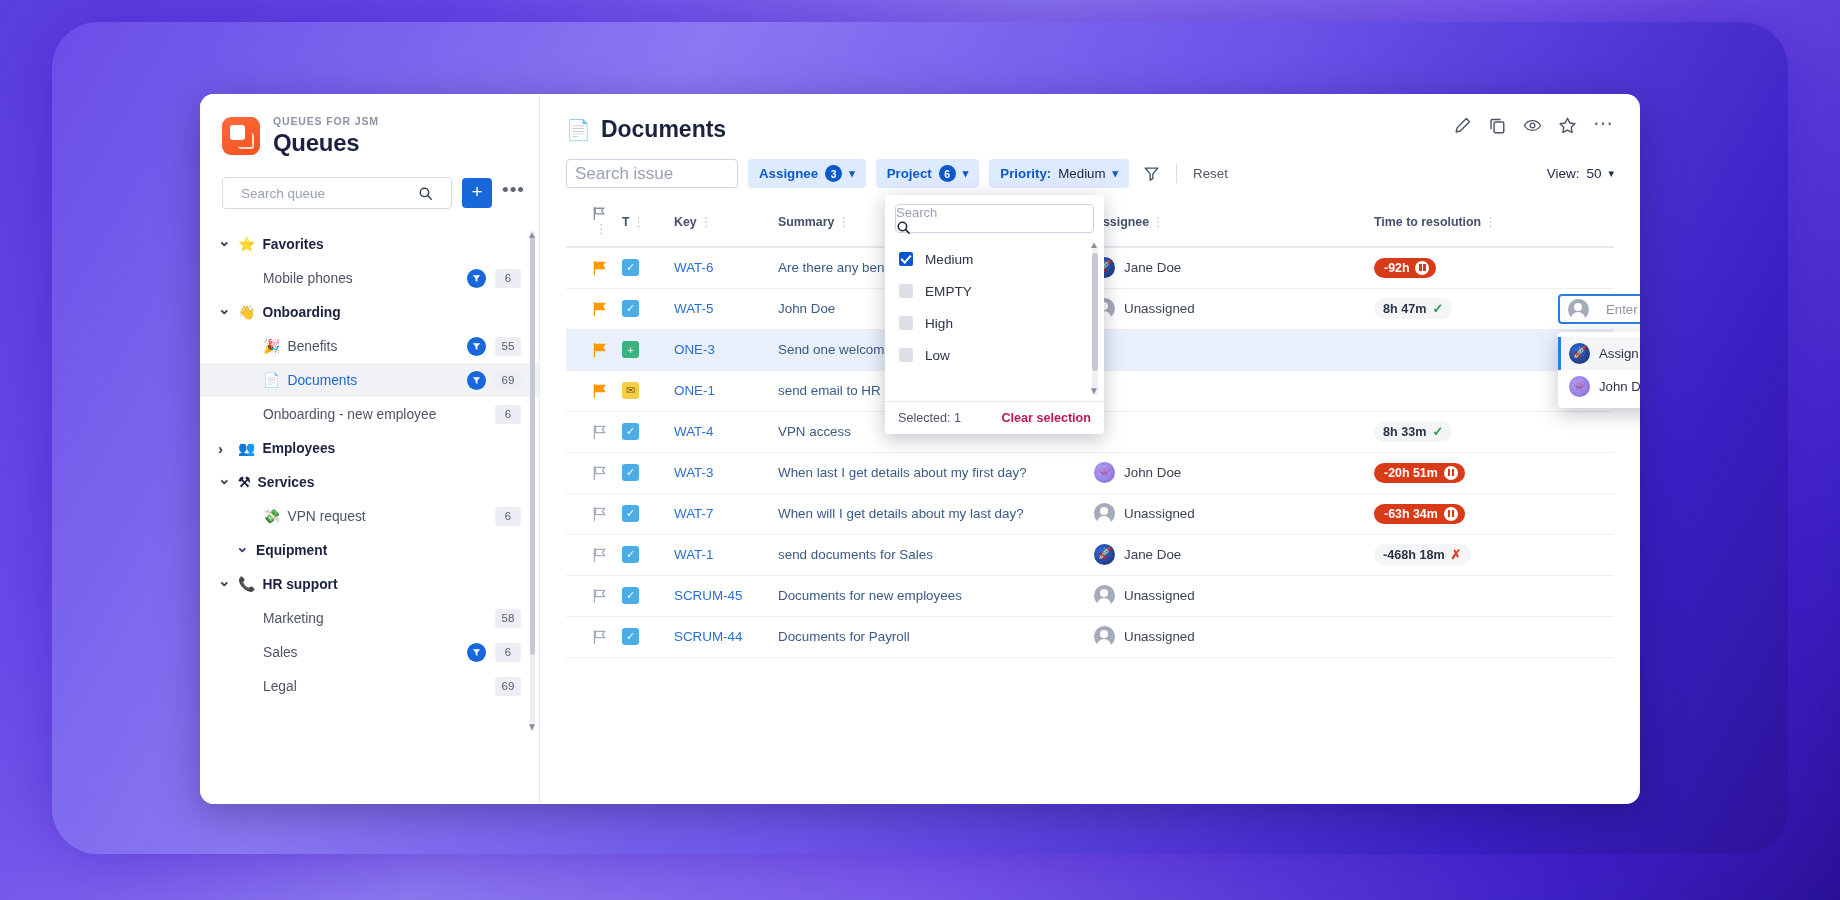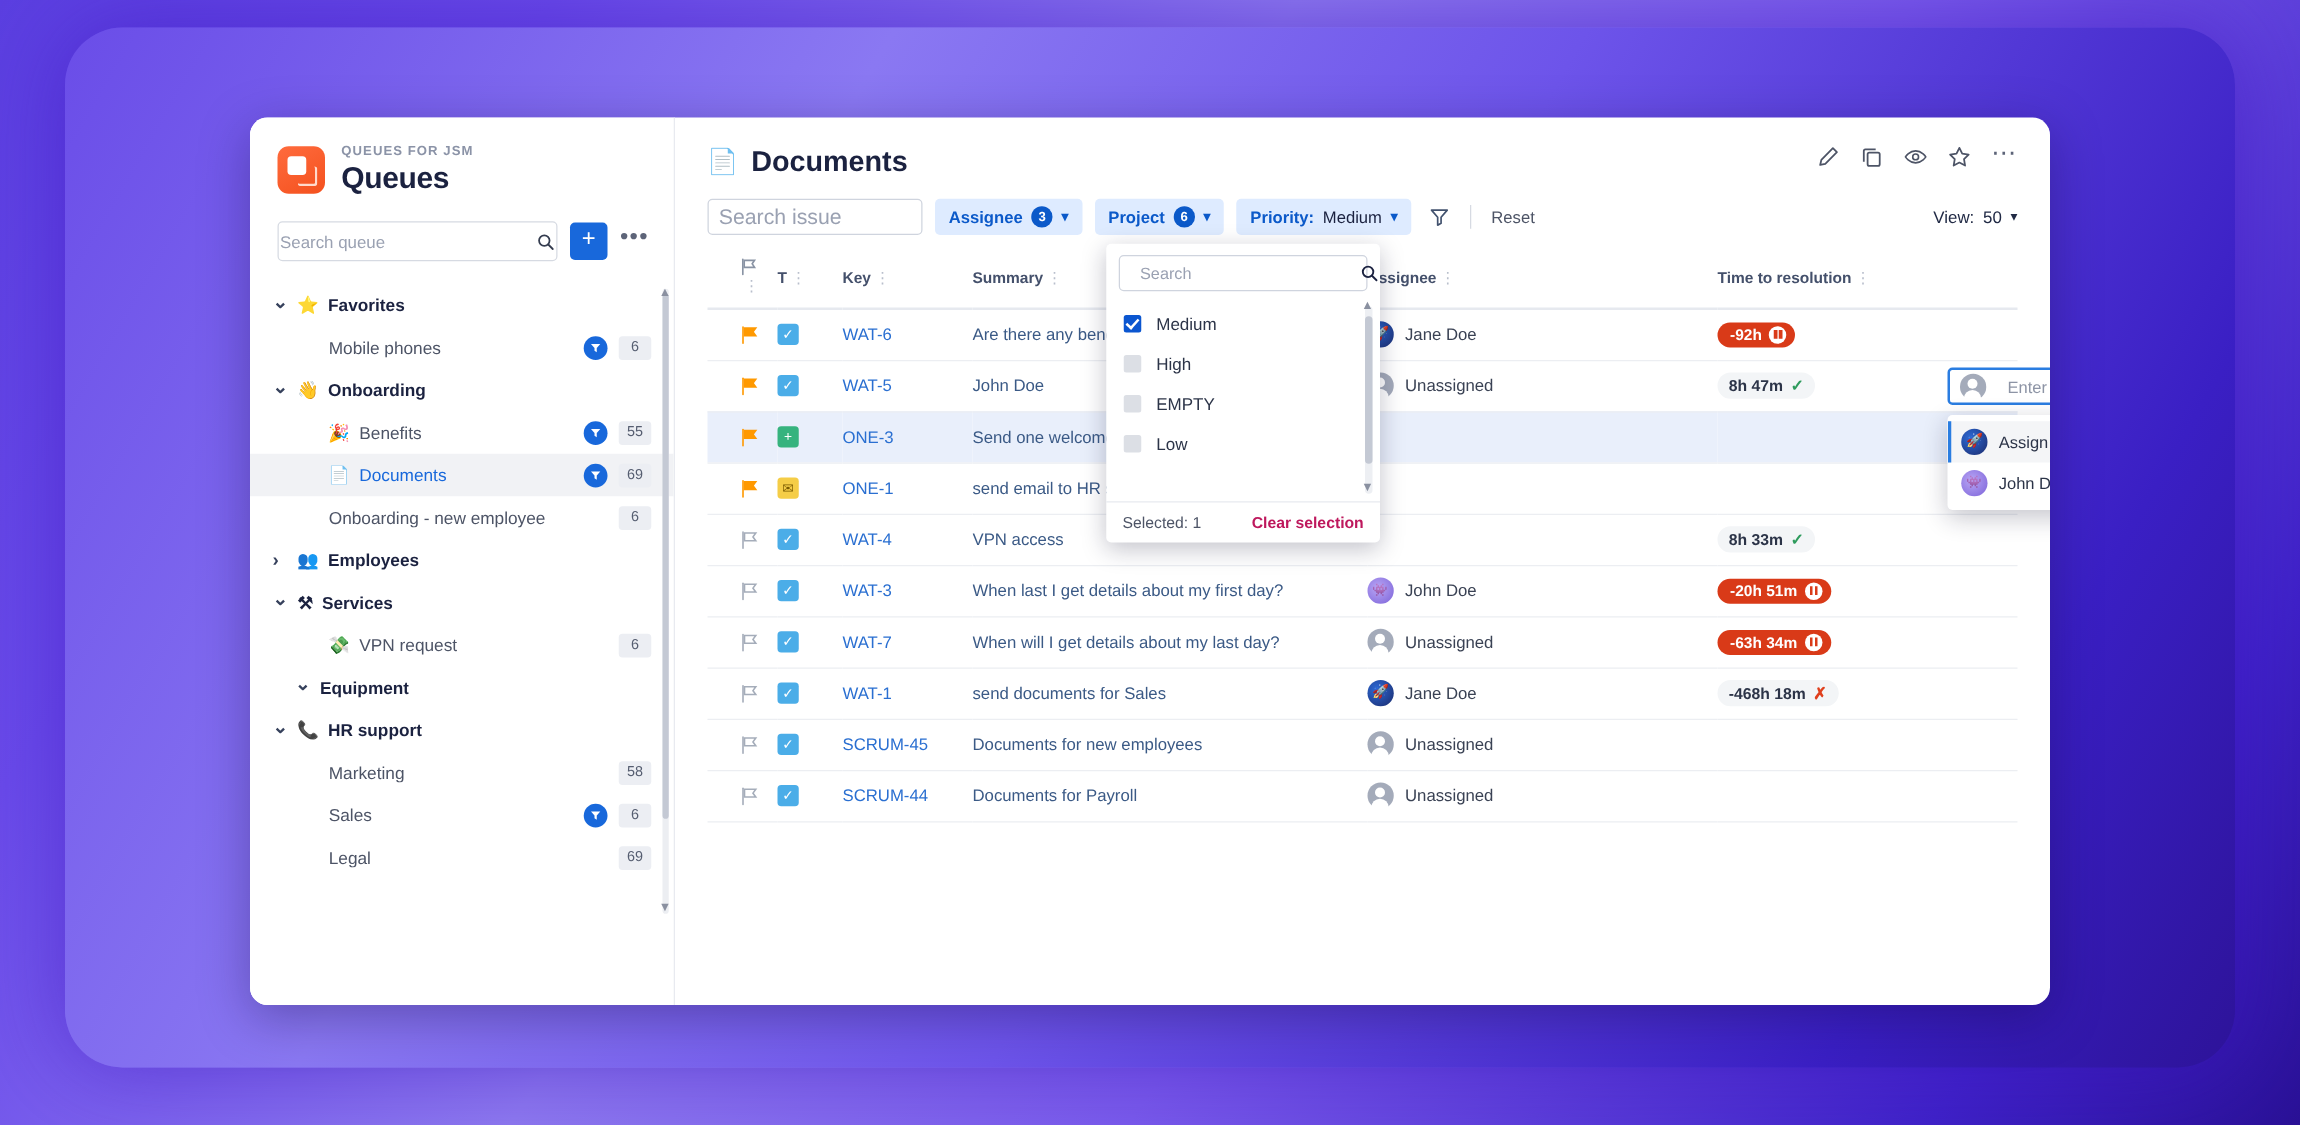--- a/index.html
+++ b/index.html
@@ -52,21 +52,21 @@
   .brand-logo::after {
     content:""; position:absolute; left:16px; top:16px; width:14px; height:14px;
     border:2.5px solid #ffd9cb; border-radius:3px; border-left:none; border-top:none;
   }
   .brand-txt { line-height: 1.05; }
   .brand-eyebrow { font-size: 10.5px; letter-spacing: .85px; color: #8b93a7; font-weight: 700; }
   .brand-title { font-size: 24px; color: #1b2240; font-weight: 700; letter-spacing: -.3px; margin-top: 3px;}
   .searchrow { display:flex; align-items:center; gap: 10px; padding: 22px 20px 0 22px; }
   .qsearch {
     flex: 1; height: 32px; border: 1px solid #d6dae2; border-radius: 4px;
-    display: flex; align-items: center; padding: 0 1px; background:#fff;
+    display: flex; align-items: center; padding: 0 18px; background:#fff;
   }
   .qsearch input {
     border: none; outline: none; flex: 1; font-size: 13.5px; color: #4a5268;
     font-family: "Liberation Sans", sans-serif; background: transparent;
   }
   .qsearch input::placeholder { color: #9aa1b2; }
   .ic-search { width: 15px; height: 15px; flex: none; }
   .plusbtn {
     width: 30px; height: 30px; border-radius: 4px; background: #1868db;
     color: #fff; font-size: 19px; line-height: 28px; text-align: center; flex: none;
@@ -191,21 +191,21 @@
   .pnum { width:26px; height:26px; border-radius:4px; display:flex; align-items:center; justify-content:center; font-size:13px; color:#3a4254; cursor:pointer;}
   .pnum.cur { background:#23315e; color:#fff; font-weight:700;}
   
   #prio-pop {
     position: absolute; left: 345px; top: 52px; width: 219px;
     background: #fff; border-radius: 4px; box-shadow: 0 5px 20px rgba(20,20,50,.26);
     z-index: 40; padding-top: 9px;
   }
   .pp-search {
     margin: 0 10px 6px 10px; height: 29px; border: 1px solid #cfd4de; border-radius: 4px;
-    display: flex; align-items: center; padding: 0 16px;
+    display: flex; padding: 0 0; flex-direction: column;
   }
   .pp-search input { border:none; outline:none; flex:1; font-size:13px; color:#4a5268; background:transparent; font-family:"Liberation Sans",sans-serif;}
   .pp-search input::placeholder{ color:#9aa1b2; }
   .pp-list { position: relative; height: 162px; overflow: hidden; padding-top: 4px;}
   .pp-item { display:flex; align-items:center; gap:12px; height:32px; padding: 0 14px; font-size:13.6px; color:#2c3448; cursor:pointer;}
   .cbx { width:14px; height:14px; border-radius:2px; background:#dcdfe5; flex:none; }
   .cbx.on { background:#0b56d0; position:relative; }
   .cbx.on::after{ content:""; position:absolute; left:4px; top:1px; width:4px; height:8px; border:solid #fff; border-width:0 2px 2px 0; transform:rotate(42deg);}
   #pp-track { position:absolute; right:6px; top:6px; width:6px; height:150px; background:#edeff3; border-radius:3px;}
   #pp-thumb { position:absolute; right:6px; top:14px; width:6px; height:118px; background:#c4c9d4; border-radius:3px; cursor:pointer;}
@@ -439,25 +439,25 @@
           </svg>
         </div>
         <div class="pp-list">
           <div id="pp-items">
               <div class="pp-item">
                 <span class="cbx on"></span>
                 <span>Medium</span>
               </div>
               <div class="pp-item">
                 <span class="cbx "></span>
-                <span>High</span>
+                <span>EMPTY</span>
               </div>
               <div class="pp-item">
                 <span class="cbx "></span>
-                <span>EMPTY</span>
+                <span>High</span>
               </div>
               <div class="pp-item">
                 <span class="cbx "></span>
                 <span>Low</span>
               </div>
             </div>
           <div id="pp-track"></div>
           <div id="pp-thumb"></div>
           <div class="scrollarrow" style="top:0px; right:5px;">▲</div>
           <div class="scrollarrow" style="top:146px; right:5px;">▼</div>

